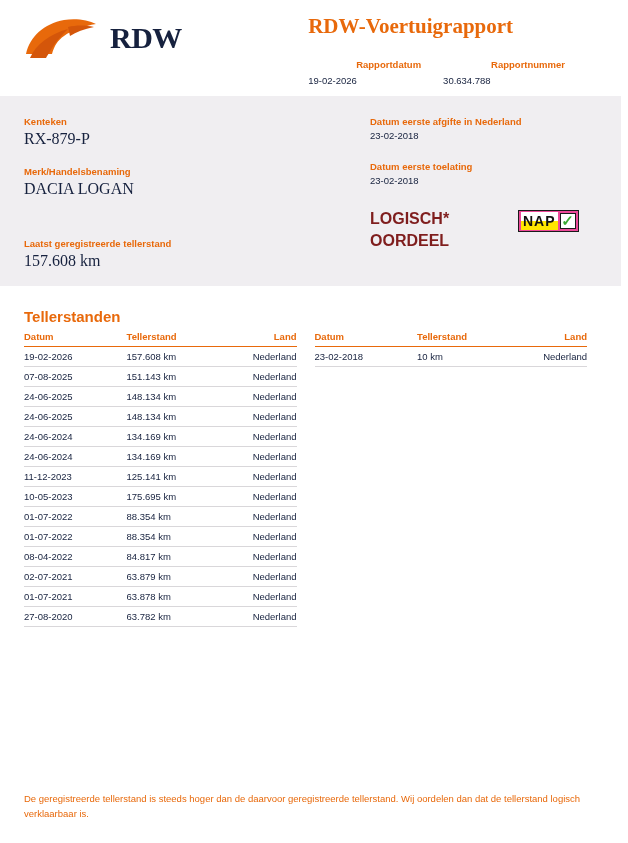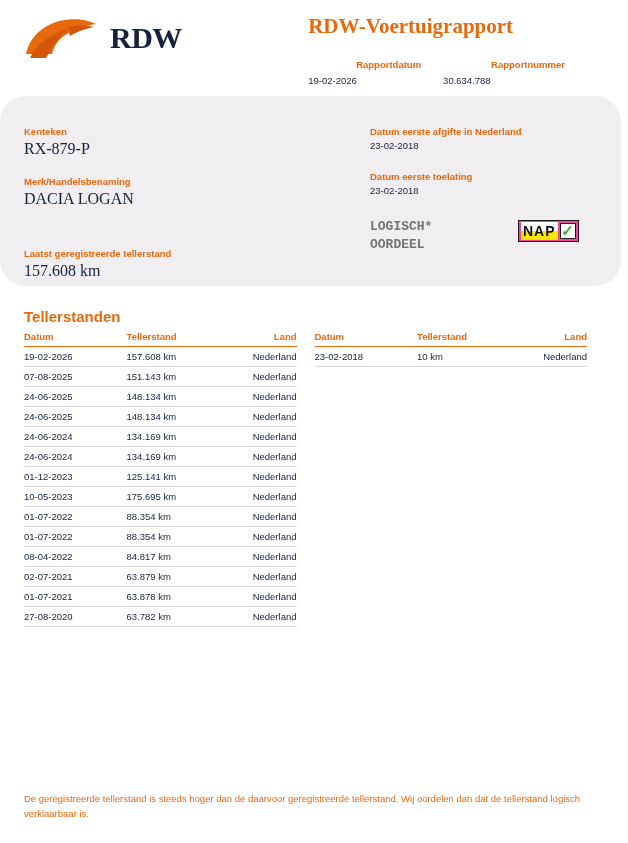--- a/index.html
+++ b/index.html
@@ -75,26 +75,25 @@
   }
   .meta-value {
     color: #16213e;
     font-size: 9.5px;
   }
 
   
   .summary {
     background: #f0eef1;
     margin: 0;
-    padding: 30px 34px 26px 24px;
+    padding: 20px 34px 26px 24px;
     display: flex;
     box-sizing: border-box;
     height: 190px;
     position: relative;
-    border-radius: 26px;
   }
   .summary-left {
     width: 300px;
   }
   .summary-right {
     flex: 1;
     padding-left: 46px;
     position: relative;
   }
   .field-label {
@@ -115,23 +114,23 @@
     margin-bottom: 20px;
   }
   .spacer-22 { height: 22px; }
 
   .verdict {
     margin-top: 22px;
     display: flex;
     align-items: flex-start;
   }
   .verdict-text {
-    font-family: Liberation Mono, monospace;
-    color: #737373;
-    font-size: 13px;
+    font-family: Liberation Sans, sans-serif;
+    color: #7f1d1d;
+    font-size: 16px;
     font-weight: bold;
     line-height: 1.35;
     width: 140px;
   }
   .nap-logo {
     margin-left: 8px;
     margin-top: 2px;
     display: flex;
     align-items: center;
     border: 1.5px solid #1a1a1a;
@@ -321,21 +320,21 @@
               <td class="c1">24-06-2024</td>
               <td class="c2">134.169 km</td>
               <td class="c3">Nederland</td>
             </tr>
             <tr>
               <td class="c1">24-06-2024</td>
               <td class="c2">134.169 km</td>
               <td class="c3">Nederland</td>
             </tr>
             <tr>
-              <td class="c1">01-12-2023</td>
+              <td class="c1">11-12-2023</td>
               <td class="c2">125.141 km</td>
               <td class="c3">Nederland</td>
             </tr>
             <tr>
               <td class="c1">10-05-2023</td>
               <td class="c2">175.695 km</td>
               <td class="c3">Nederland</td>
             </tr>
             <tr>
               <td class="c1">01-07-2022</td>

